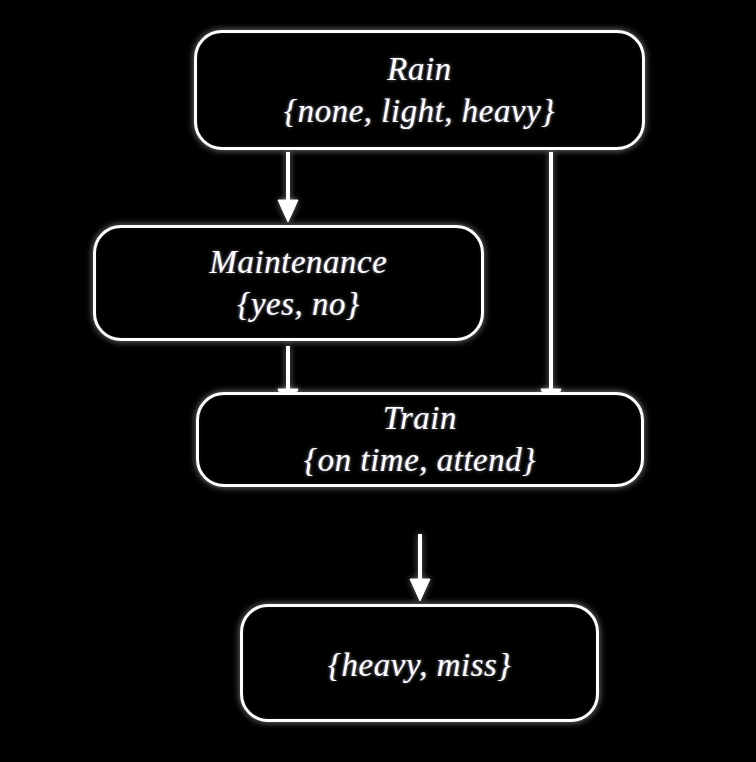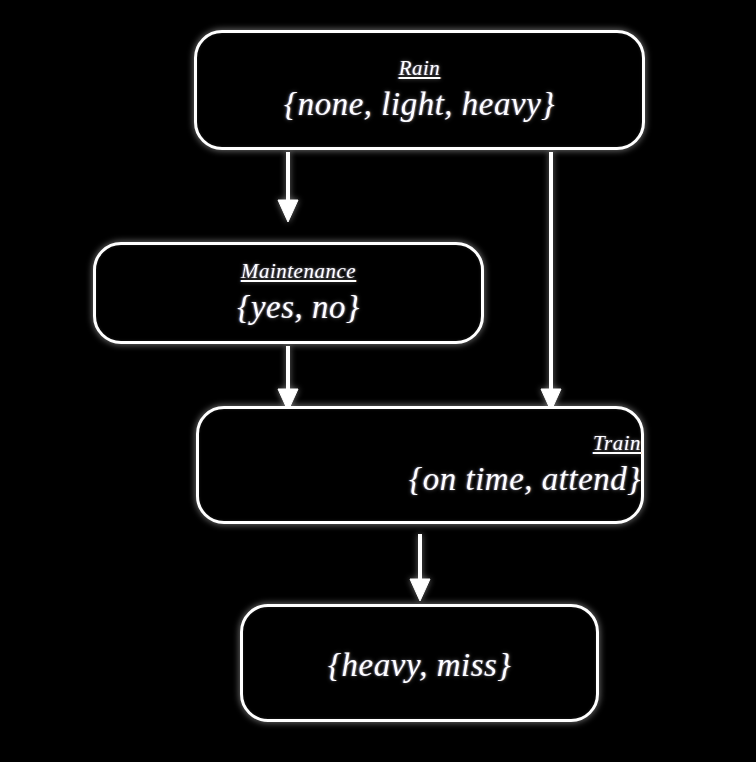--- a/index.html
+++ b/index.html
@@ -26,27 +26,26 @@
     align-items: center;
     justify-content: center;
     box-shadow: 0 0 6px 1px rgba(255,255,255,0.40),
                 inset 0 0 3px rgba(255,255,255,0.12);
     text-align: center;
     line-height: 1.12;
   }
   .node-title {
     color: #ffffff;
     font-style: italic;
-    font-size: 21px;
+    font-size: 33px;
     letter-spacing: 0.5px;
     text-shadow: -1px 0 1px rgba(120,160,255,0.55),
                   1px 0 1px rgba(255,180,120,0.40),
                   0 0 4px rgba(255,255,255,0.35);
     white-space: nowrap;
-    text-decoration: underline;
   }
   .node-states {
     color: #ffffff;
     font-style: italic;
     font-size: 33px;
     letter-spacing: 0.5px;
     margin-top: 5px;
     text-shadow: -1px 0 1px rgba(120,160,255,0.55),
                   1px 0 1px rgba(255,180,120,0.40),
                   0 0 4px rgba(255,255,255,0.35);
@@ -97,26 +96,26 @@
       <line x1="20" y1="2" x2="20" y2="53" stroke-width="4" stroke-linecap="butt"></line>
       <polygon points="20,69 10,47 30,47" stroke-width="1"></polygon>
     </svg>
   </div>
 
   <div class="node" style="left:194px; top:30px; width:451px; height:120px;">
     <div class="node-title">Rain</div>
     <div class="node-states">{none, light, heavy}</div>
   </div>
 
-  <div class="node" style="left:93px; top:242px; width:391px; height:102px;padding-left:20px;">
+  <div class="node" style="left:93px; top:225px; width:391px; height:116px;padding-left:20px;">
     <div class="node-title">Maintenance</div>
     <div class="node-states">{yes, no}</div>
   </div>
 
-  <div class="node" style="left:196px; top:406px; width:448px; height:118px;align-items:flex-end;">
+  <div class="node" style="left:196px; top:392px; width:448px; height:95px;">
     <div class="node-title">Train</div>
     <div class="node-states">{on time, attend}</div>
   </div>
 
   <div class="node" style="left:240px; top:604px; width:359px; height:118px;">
     <div class="node-states">{heavy, miss}</div>
   </div>
 
 </div>
 

